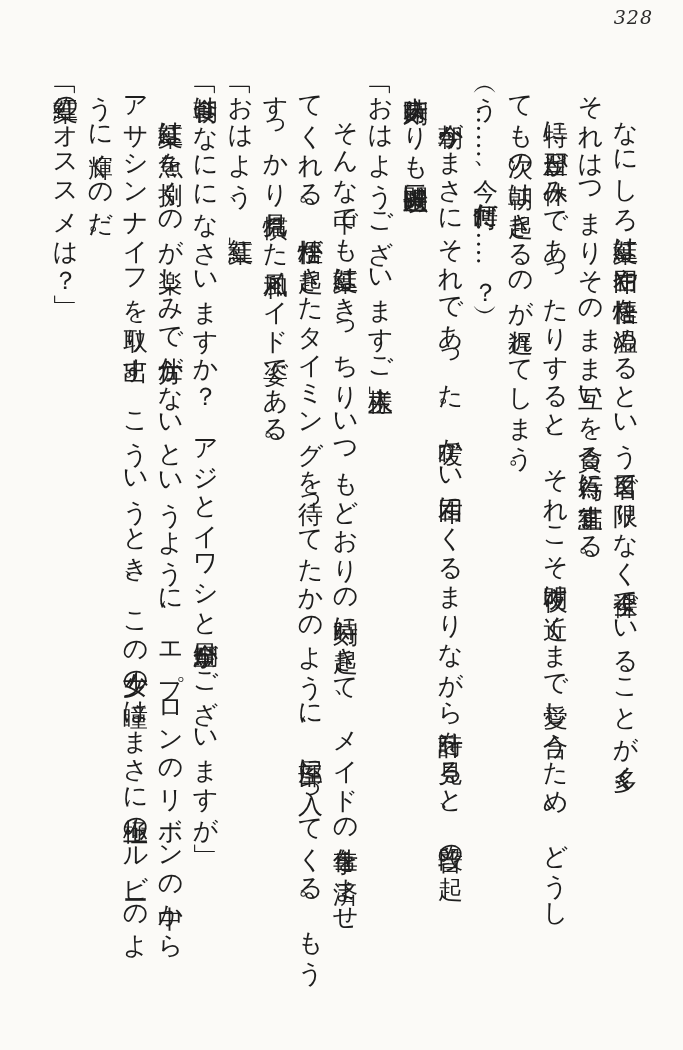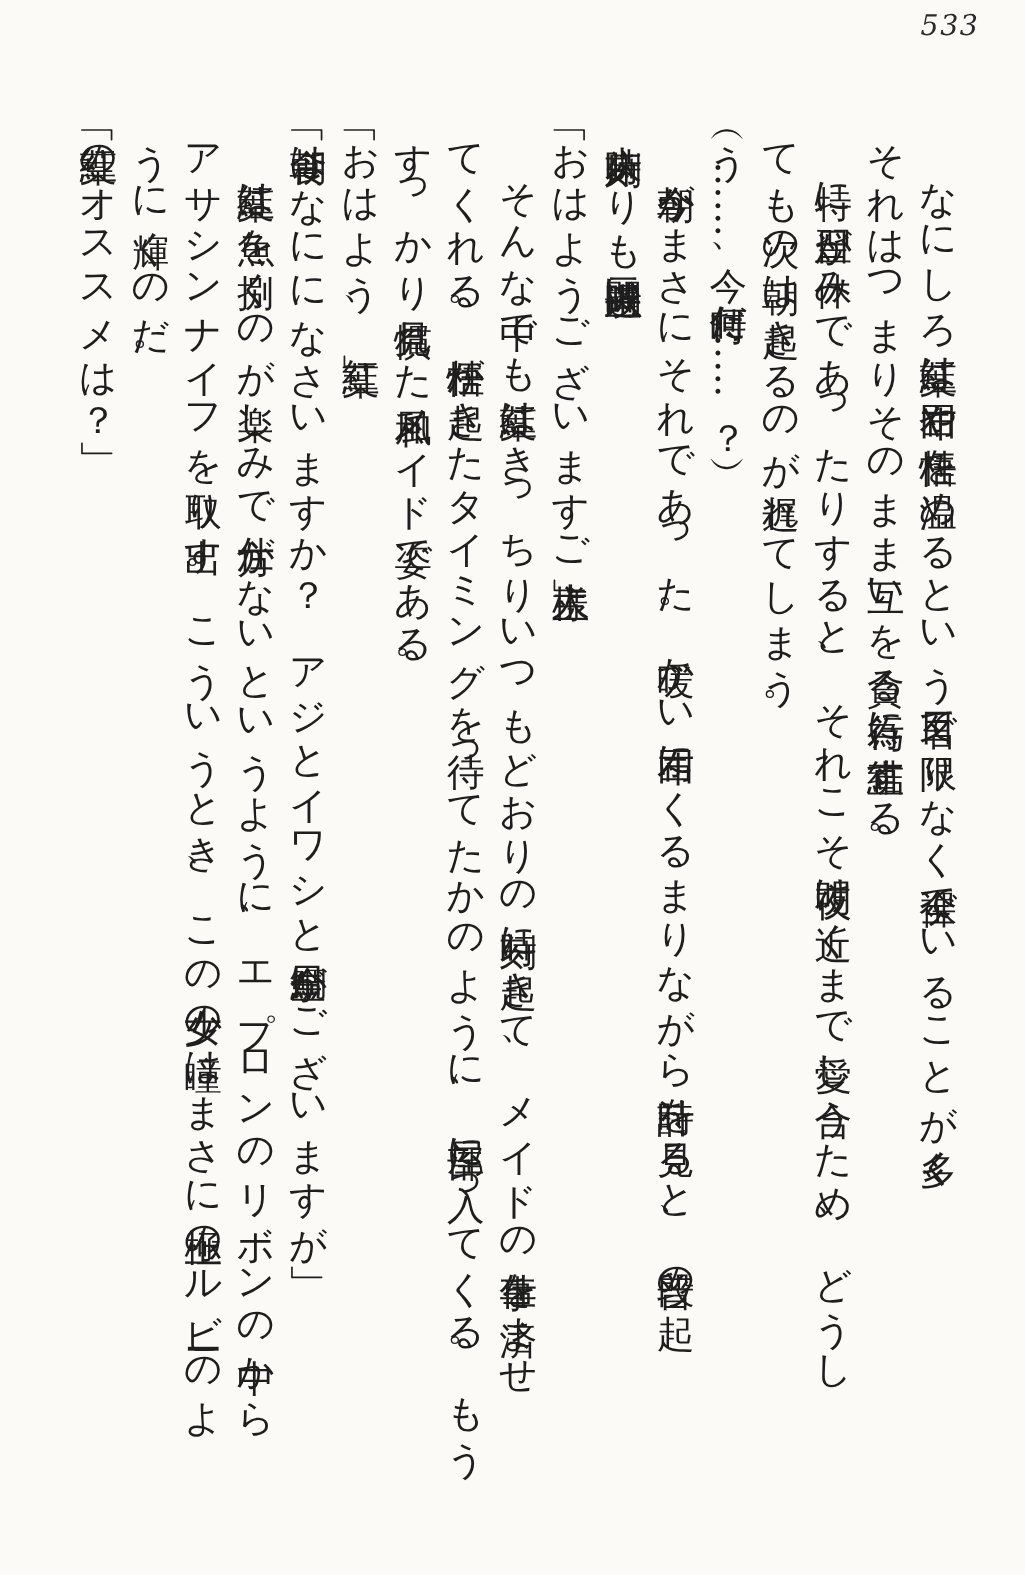--- a/index.html
+++ b/index.html
@@ -38,21 +38,21 @@
     white-space: nowrap;
   }
   .text-line {
     margin: 0;
   }
 </style>
 </head>
 <body>
 
 <div class="page">
-  <div class="page-number">533</div>
+  <div class="page-number">328</div>
   <div class="text-body">
     <p class="text-line">　なにしろ紅葉は布団や桂悟を温めるという名目で限りなく全裸でいることが多く、</p>
     <p class="text-line">それはつまりそのまま互いを貪る行為に直結する。</p>
     <p class="text-line">　特に翌日が休みであったりすると、それこそ夜明け近くまで愛し合うため、どうし</p>
     <p class="text-line">ても次の朝は起きるのが遅れてしまう。</p>
     <p class="text-line">（う……今、何時だ……？）</p>
     <p class="text-line">　今朝がまさにそれであった。暖かい布団にくるまりながら時計を見ると、普段の起</p>
     <p class="text-line">床時刻よりも二時間以上遅い。</p>
     <p class="text-line">「おはようございますご主人様」</p>
     <p class="text-line">　そんな中でも紅葉はきっちりいつもどおりの時刻に起きて、メイドの仕事を済ませ</p>

